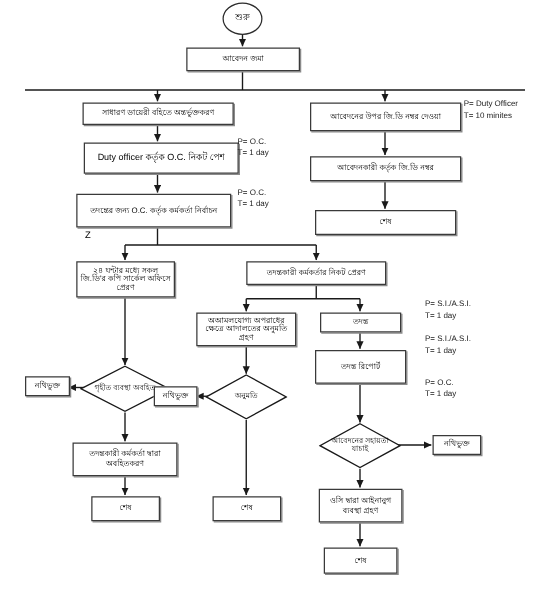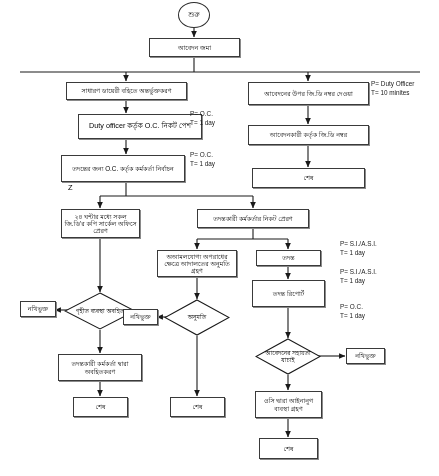--- a/index.html
+++ b/index.html
@@ -152,21 +152,21 @@
       <line x1="288" y1="418" x2="288" y2="437" marker-end="url(#arrow)"></line>
     </g>
   </svg>
 
   <div class="node start" style="left:178px; top:2px; width:32px; height:26px;">শুরু</div>
 
   <div class="node pbox" style="left:149px; top:38px; width:91px; height:19px;">আবেদন জমা</div>
 
   <div class="node pbox" style="left:66px; top:82px; width:121px; height:18px;">সাধারণ ডায়েরী বহিতে অন্তর্ভুক্তকরণ</div>
 
-  <div class="node pbox en" style="left:78px; top:114px; width:124px; height:25px;">Duty officer কর্তৃক O.C. নিকট পেশ</div>
+  <div class="node pbox en" style="left:67px; top:114px; width:124px; height:25px;">Duty officer কর্তৃক O.C. নিকট পেশ</div>
 
   <div class="node pbox" style="left:61px; top:155px; width:124px; height:27px;">তদন্তের জন্য O.C. কর্তৃক কর্মকর্তা নির্বাচন</div>
 
   <div class="marker-z" style="left:68px; top:183px;">Z</div>
 
   <div class="node pbox" style="left:248px; top:82px; width:121px; height:23px;">আবেদনের উপর জি.ডি নম্বর দেওয়া</div>
 
   <div class="node pbox" style="left:248px; top:125px; width:121px; height:20px;">আবেদনকারী কর্তৃক জি.ডি নম্বর</div>
 
   <div class="node pbox" style="left:252px; top:168px; width:113px; height:20px;">শেষ</div>

